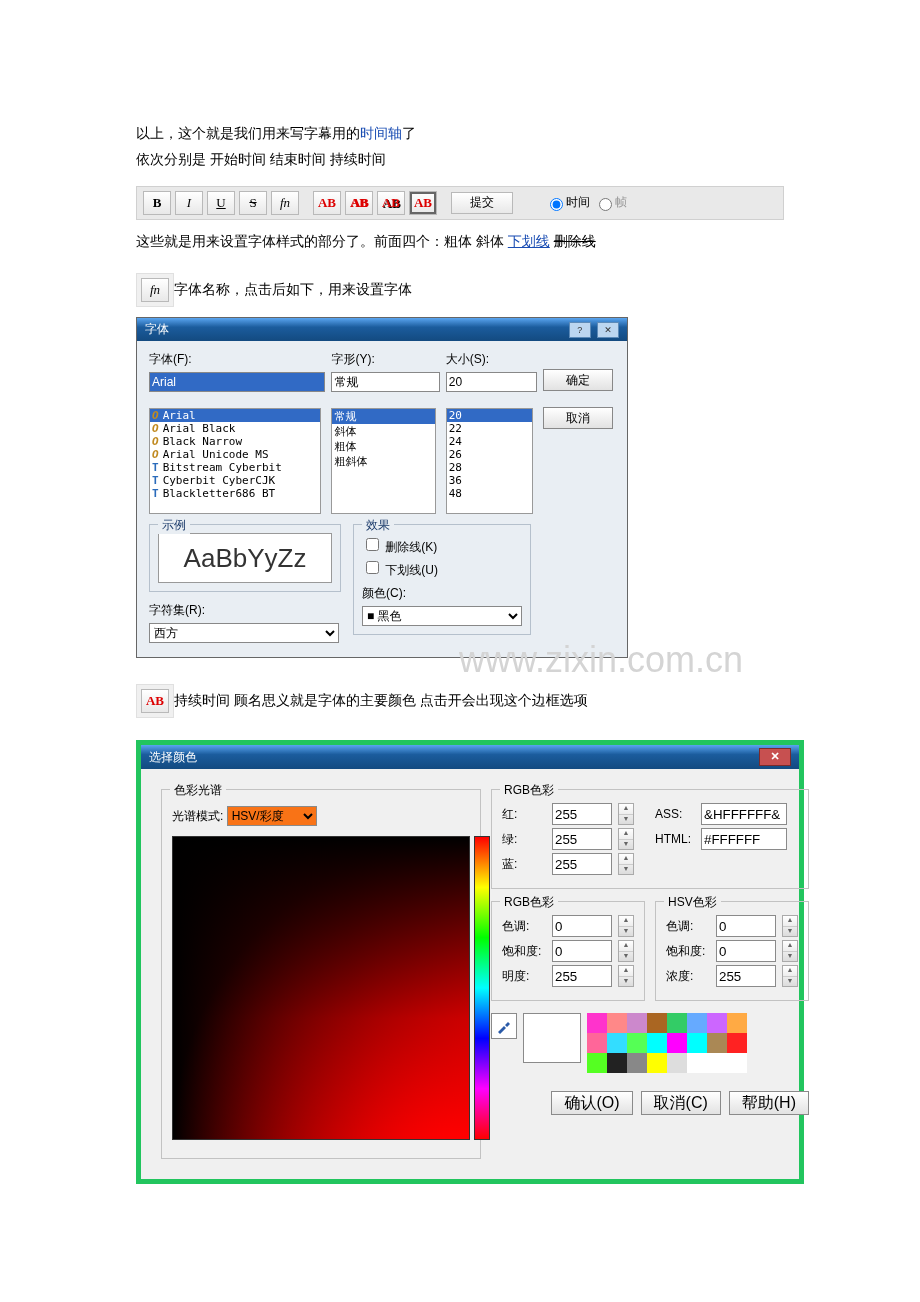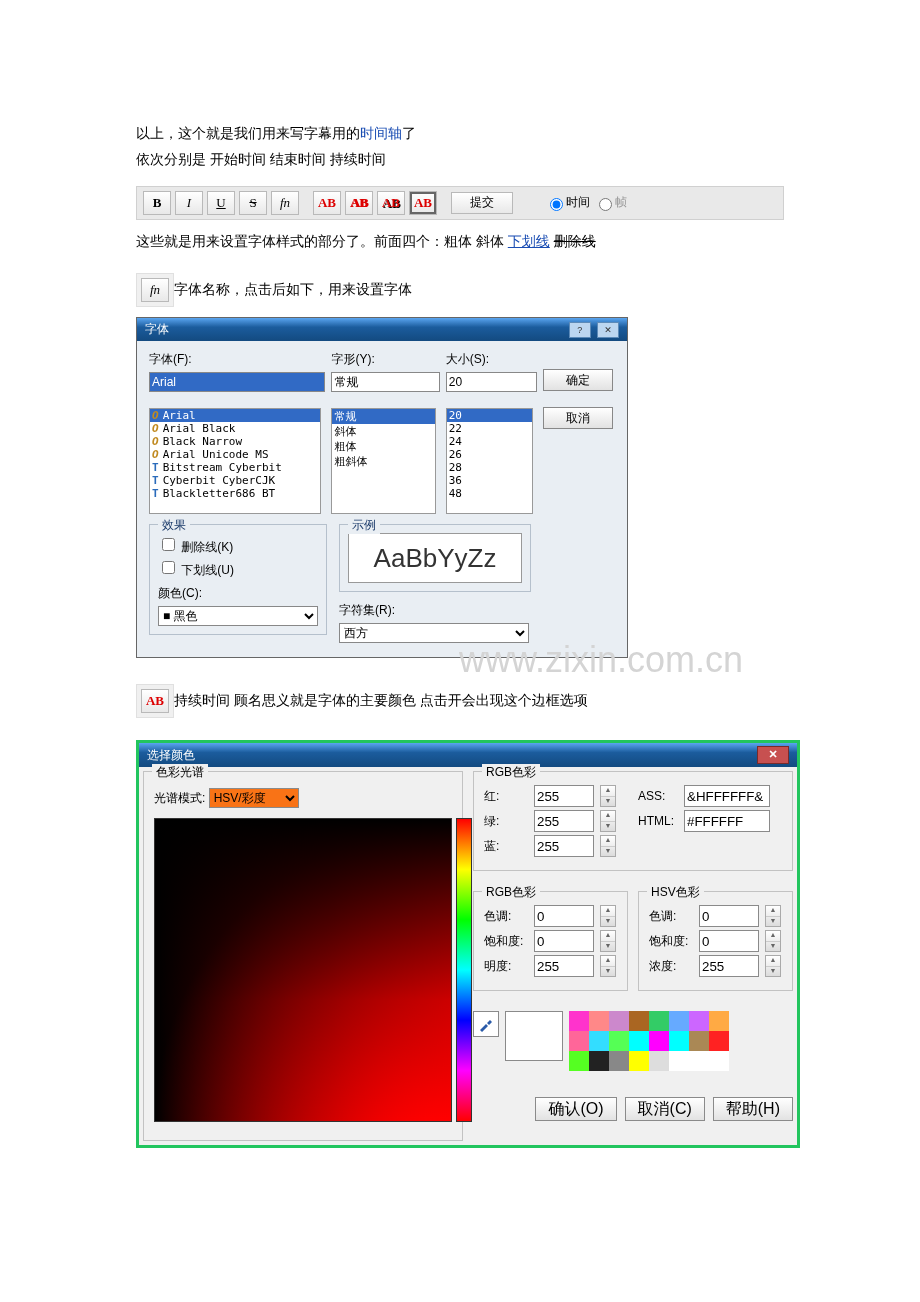--- a/index.html
+++ b/index.html
@@ -42,32 +42,32 @@
   .dbtncol{width:72px;margin-left:auto}
   .dbtn{display:block;width:70px;height:22px;border:1px solid #888;background:linear-gradient(#fff,#e2e2e2);font-size:12px;margin-bottom:16px}
   .fdgroup{border:1px solid #b5c0cc;margin-top:10px;padding:8px;position:relative}
   .fdgroup .gttl{position:absolute;top:-8px;left:8px;background:#e9eef3;padding:0 4px;font-size:12px;color:#1a3a6a}
   .preview{height:48px;border:1px solid #999;background:#fff;display:flex;align-items:center;justify-content:center;font-family:Arial;font-size:26px;color:#333}
   .sel220{width:160px;height:20px;border:1px solid #888;background:#fff;font-size:12px}
   .chk{margin:2px 0}
   .watermark{position:absolute;right:-116px;bottom:-24px;font-size:36px;color:#d4d4d4;font-family:Arial,sans-serif;pointer-events:none}
 
   
-  .cdlg{border:3px solid #22c55e;width:658px}
+  .cdlg{border:5px solid #22c55e;width:658px}
   .ctitle{background:linear-gradient(#5aa5f0,#1b5c9d 40%,#134a80);color:#fff;font-size:12px;padding:3px 8px;display:flex;justify-content:space-between;align-items:center}
   .xbtn{width:30px;height:16px;background:#c75050;color:#fff;border:1px solid #7a2a2a;text-align:center;line-height:14px;font-size:11px;font-weight:bold}
-  .cbody{background:#f0f0f0;display:flex;padding:4px;gap:10px;font-size:12px}
+  .cbody{background:#f0f0f0;display:flex;padding:20px;gap:10px;font-size:12px}
   .leftp{width:320px}
   .grp{border:1px solid #c2c2c2;padding:10px;position:relative}
   .grp .gt{position:absolute;top:-8px;left:8px;background:#f0f0f0;padding:0 4px;font-size:12px}
   .specsel{height:20px;border:1px solid #8a8a8a;background:#f97316;font-size:12px;width:90px}
   .specarea{margin-top:10px;width:296px;height:302px;position:relative;border:1px solid #333;background:linear-gradient(to right,#fff,#ff0000);background:radial-gradient(circle at 100% 100%,#ff0000,transparent 70%),linear-gradient(to right,#000,#8b0000 60%,#ff0000 100%)}
   .specarea::before{content:'';position:absolute;inset:0;background:linear-gradient(to bottom,#000 0%,rgba(0,0,0,0.2) 60%,transparent 100%)}
   .huebar{position:absolute;right:-20px;top:0;width:14px;height:302px;border:1px solid #333;background:linear-gradient(#ff0000,#ffff00,#00ff00,#00ffff,#0000ff,#ff00ff,#ff0000)}
-  .rightp{flex:1;display:flex;flex-direction:column;gap:20px}
+  .rightp{flex:1;display:flex;flex-direction:column;gap:12px}
   .kv{display:flex;align-items:center;margin:3px 0;gap:6px}
   .kv label{width:44px}
   .numf{width:54px;height:18px;border:1px solid #8a8a8a;background:#fff}
   .spn{width:14px;height:20px;border:1px solid #aaa;background:linear-gradient(#fff,#dcdcdc);display:flex;flex-direction:column}
   .spn div{flex:1;text-align:center;font-size:7px;line-height:8px;color:#666;border-bottom:1px solid #ccc}
   .spn div:last-child{border:none}
   .txtf{width:80px;height:18px;border:1px solid #8a8a8a;background:#fff}
   .rowflex{display:flex;gap:10px}
   .half{flex:1}
   .swatchrow{display:flex;align-items:flex-start;gap:6px}
@@ -164,36 +164,36 @@
             <div class="fdli">48</div>
           </div>
         </div>
         <div class="dbtncol">
           <div style="height:18px"></div>
           <button class="dbtn">确定</button>
           <button class="dbtn">取消</button>
         </div>
       </div>
       <div class="fdrow">
+        <div class="fdcol" style="flex:1.2">
+          <div class="fdgroup">
+            <span class="gttl">示例</span>
+            <div class="preview">AaBbYyZz</div>
+          </div>
+          <div class="fdlbl" style="margin-top:10px">字符集(R):</div>
+          <select class="sel220" style="width:190px"><option>西方</option></select>
+        </div>
         <div class="fdcol" style="flex:1">
           <div class="fdgroup">
             <span class="gttl">效果</span>
             <div class="chk"><label><input type="checkbox" style=""> <span>删除线(K)</span></label></div>
             <div class="chk"><label><input type="checkbox" style=""> <span>下划线(U)</span></label></div>
             <div class="fdlbl" style="margin-top:6px">颜色(C):</div>
             <select class="sel220"><option>■ 黑色</option></select>
           </div>
-        </div>
-        <div class="fdcol" style="flex:1.2">
-          <div class="fdgroup">
-            <span class="gttl">示例</span>
-            <div class="preview">AaBbYyZz</div>
-          </div>
-          <div class="fdlbl" style="margin-top:10px">字符集(R):</div>
-          <select class="sel220" style="width:190px"><option>西方</option></select>
         </div>
         <div class="dbtncol"></div>
       </div>
     </div>
     <div class="watermark">www.zixin.com.cn</div>
   </div>
 
   <div>
     <span class="frag">
       <span class="fnfrag" style="font-style:normal;font-weight:bold;color:#d00">AB</span>

